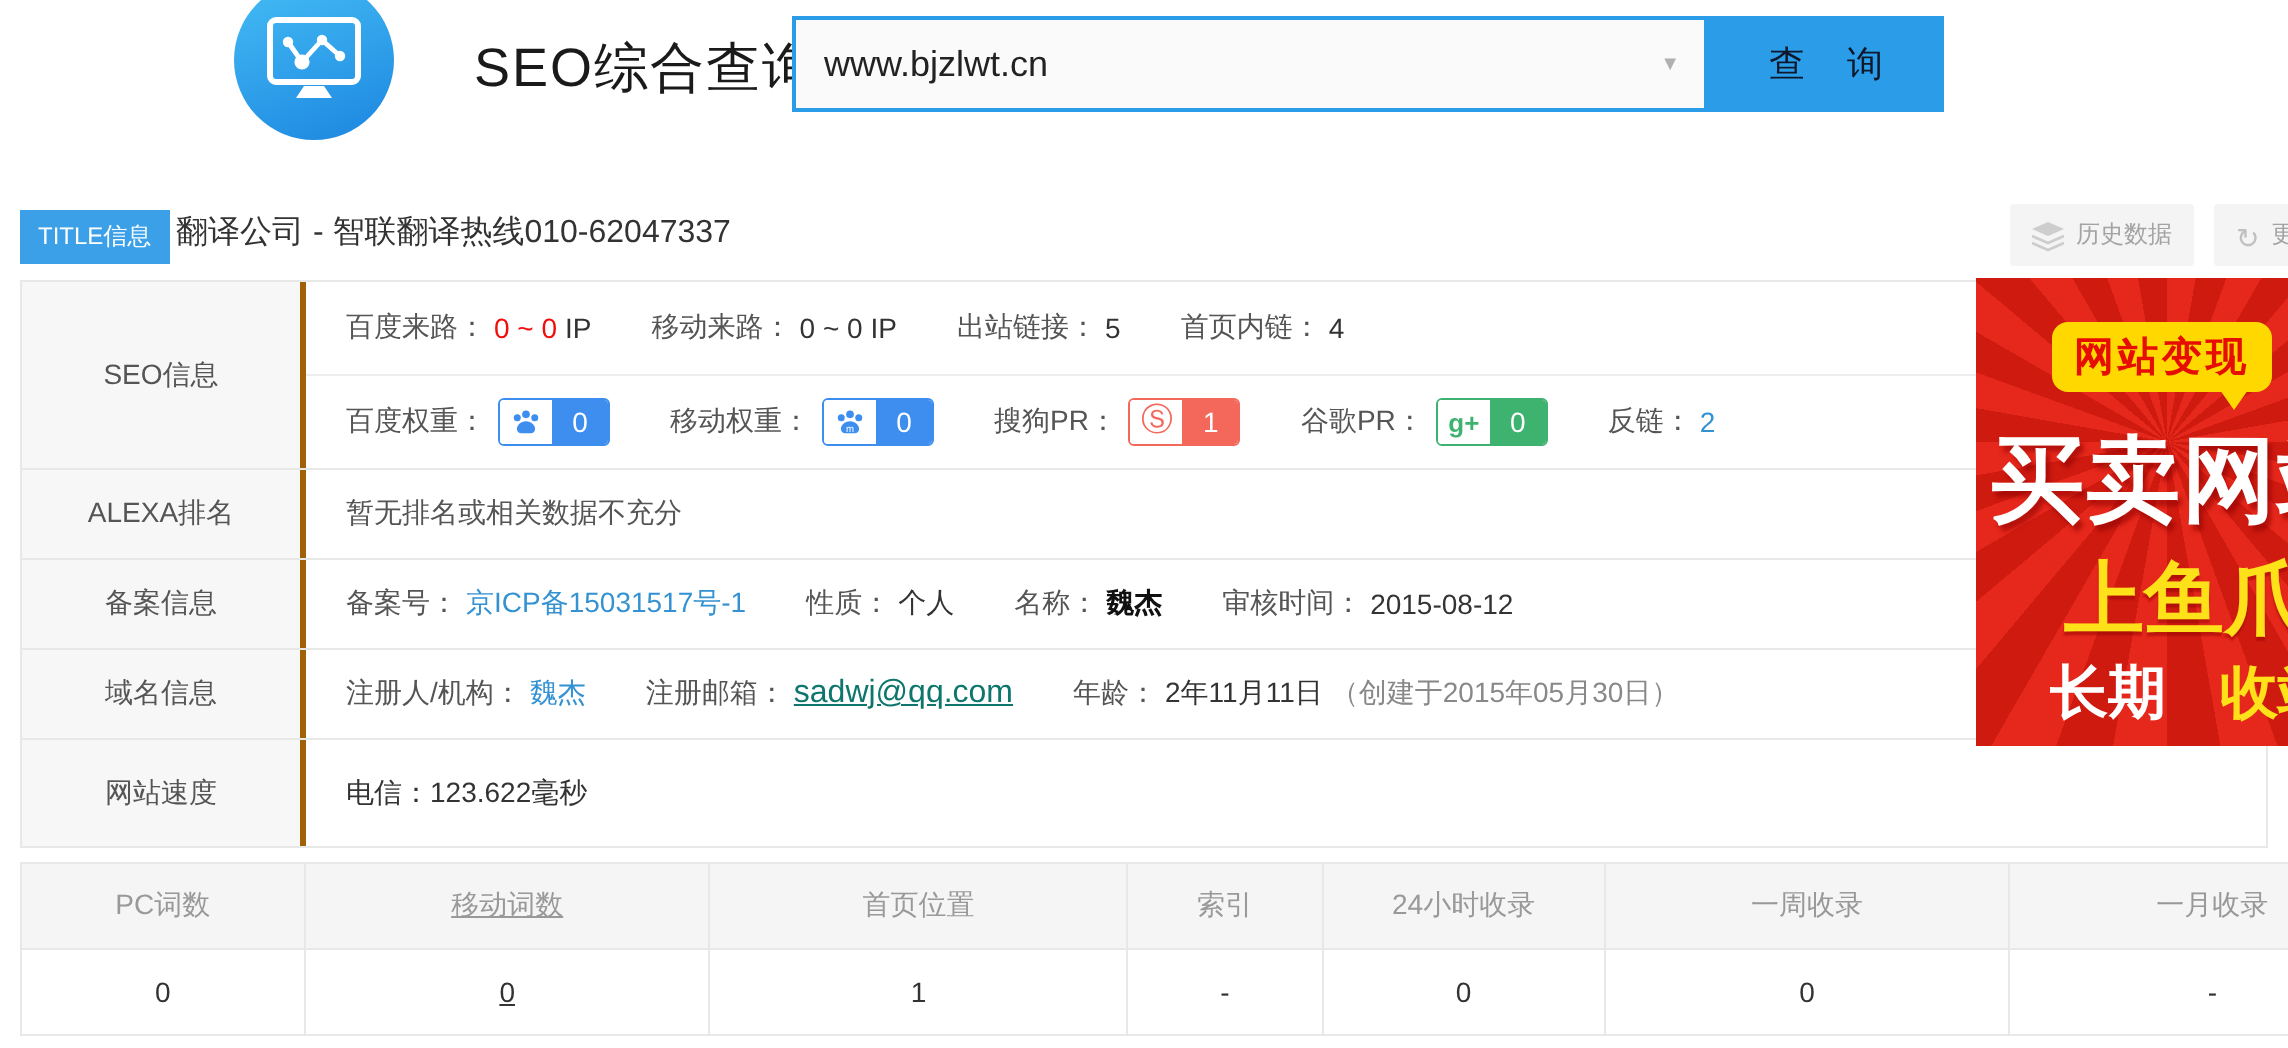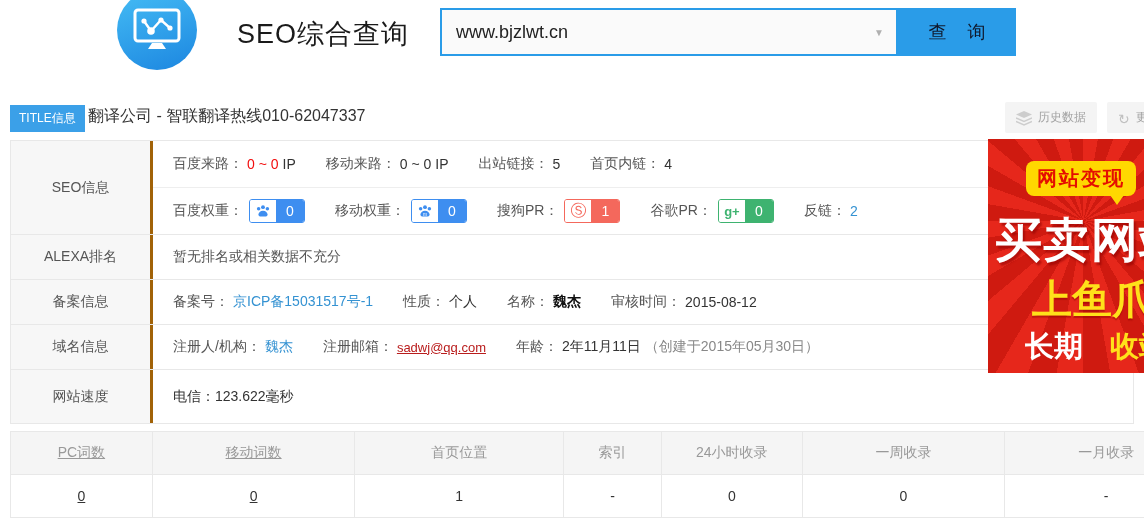--- a/index.html
+++ b/index.html
@@ -4,21 +4,21 @@
 <style>
   * { margin:0; padding:0; box-sizing:border-box; }
   html,body { background:#fff; }
   body { font-family:"Liberation Sans","DejaVu Sans",sans-serif; }
   .page { position:relative; width:1144px; height:524px; background:#fff; overflow:hidden; }
 
   
   .logo-circle { position:absolute; left:117px; top:-10px; width:80px; height:80px; border-radius:50%;
     background:linear-gradient(160deg,#45bdf5,#1c86e0); display:flex; align-items:center; justify-content:center; }
   .page-title { position:absolute; left:237px; top:16px; font-size:27px; color:#1a1a1a; letter-spacing:1px; }
-  .search-group { position:absolute; left:440px; top:8px; display:flex; }
+  .search-group { position:absolute; left:396px; top:8px; display:flex; }
   .search-box { position:relative; width:458px; height:48px; }
   .search-input { width:100%; height:100%; border:2px solid #2a9ce8; background:#fafafa; outline:none;
     font-size:18px; color:#222; padding:0 34px 0 14px; font-family:inherit; }
   .search-caret { position:absolute; right:14px; top:19px; font-size:10px; color:#b0b0b0; cursor:pointer; }
   .query-btn { width:118px; height:48px; background:#2a9ce8; color:#0f172a; border:none; font-size:18px;
     letter-spacing:8px; padding-left:8px; cursor:pointer; font-family:inherit; }
 
   
   .title-bar { position:absolute; left:0; top:102px; width:100%; height:30px; }
   .title-badge { position:absolute; left:10px; top:3px; background:#3ba0e8; color:#fff; font-size:12px;
@@ -42,21 +42,21 @@
   .dbl-content { flex:1; display:flex; flex-direction:column;text-align:center; }
   .subrow { height:46px; display:flex; align-items:center; padding-left:20px; font-size:14px; color:#444; }
   .subrow + .subrow { border-top:1px solid #eee; height:47px; }
   .fld { margin-right:30px; display:inline-flex; align-items:center; white-space:nowrap; }
   .lab { color:#555; }
   .val { color:#333; margin-left:4px; }
   .val-red { color:#f20d0d; margin-left:4px; }
   .val-bold { color:#111; font-weight:bold; margin-left:4px; }
   .unit { color:#333; margin-left:4px; }
   a.lnk { color:#3492d2; text-decoration:none; margin-left:4px; cursor:pointer; }
-  a.lnk-u { color:#b91c1c; text-decoration:underline; margin-left:4px; font-size:13px; cursor:pointer; }
+  a.lnk-u { color:#0f766e; text-decoration:underline; margin-left:4px; font-size:16px; cursor:pointer; }
   .gray-note { color:#888; }
 
   
   .wbadge { display:inline-flex; align-items:stretch; height:24px; border-radius:3px; overflow:hidden;
     margin-left:6px; cursor:pointer; border:1px solid transparent; }
   .wbadge .icon-part { width:26px; background:#fff; display:flex; align-items:center; justify-content:center; }
   .wbadge .num-part { min-width:28px; display:flex; align-items:center; justify-content:center;
     color:#fff; font-size:14px; padding:0 6px; }
   .wbadge.blue   { border-color:#3e8ef0; } .wbadge.blue .num-part   { background:#3e8ef0; }
   .wbadge.red    { border-color:#f4685c; } .wbadge.red .num-part    { background:#f4685c; }
@@ -64,21 +64,21 @@
   .sogou-glyph { color:#f4685c; font-size:16px; line-height:1; }
   .gplus-glyph { color:#3eb370; font-size:13px; font-weight:bold; line-height:1; }
 
   
   .btable { position:absolute; left:10px; top:431px; width:1198px; border:1px solid #e8e8e8; }
   .brow { display:flex; }
   .brow.head { background:#f5f5f5; color:#999; }
   .brow.body { background:#fff; color:#333; border-top:1px solid #e8e8e8; }
   .bcell { height:42px; display:flex; align-items:center; justify-content:center; font-size:14px; }
   .bcell + .bcell { border-left:1px solid #e8e8e8; }
-  .bc0{width:141px;text-decoration:underline;} .bc1{width:203px;text-decoration:underline;} .bc2{width:209px;} .bc3{width:98px;}
+  .bc0{width:141px;} .bc1{width:203px;text-decoration:underline;} .bc2{width:209px;} .bc3{width:98px;}
   .bc4{width:141px;} .bc5{width:203px;} .bc6{width:203px;}
 
   
   .ad { position:absolute; left:988px; top:139px; width:212px; height:234px; overflow:hidden; cursor:pointer;
     background:#dc1e12;
     background-image:repeating-conic-gradient(from 0deg at 45% 35%, #e6271b 0deg 10deg, #cf1a10 10deg 20deg); }
   .ad-bubble { position:absolute; left:38px; top:22px; background:#ffd800; color:#e50e00; font-weight:bold;
     font-size:20px; padding:4px 11px; border-radius:8px; letter-spacing:2px; white-space:nowrap; }
   .ad-bubble::after { content:""; position:absolute; left:84px; bottom:-9px; width:0; height:0;
     border-left:7px solid transparent; border-right:7px solid transparent; border-top:10px solid #ffd800; }

